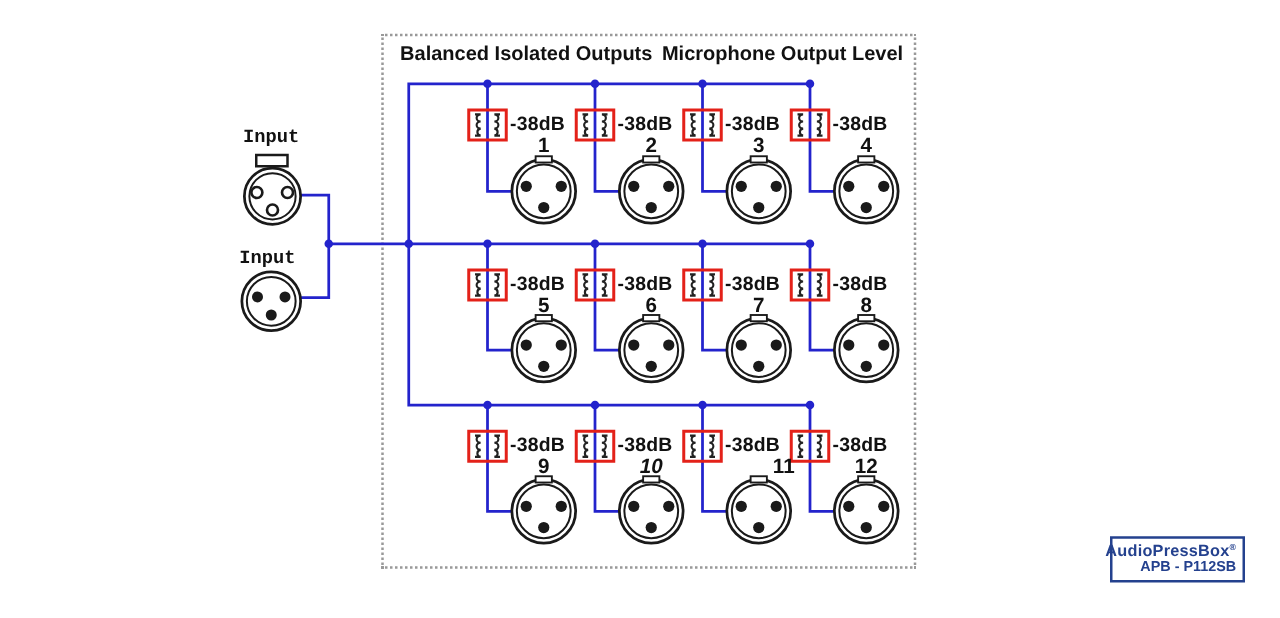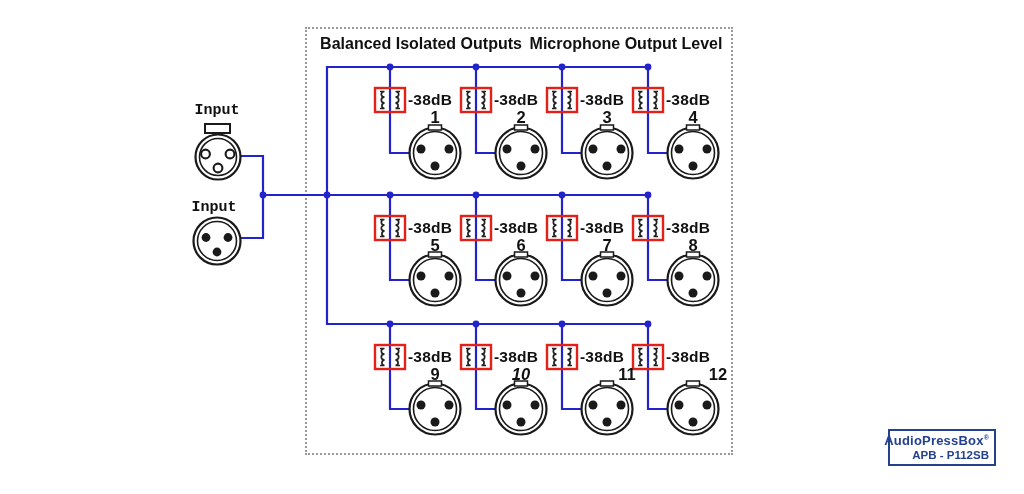--- a/index.html
+++ b/index.html
@@ -261,20 +261,20 @@
       <div class="chnum" style="left: 607px; top: 245px;">7</div>
       <div class="att" style="left: 666px; top: 228px;">-38dB</div>
       <div class="chnum" style="left: 693px; top: 245px;">8</div>
       <div class="att" style="left: 408px; top: 357px;">-38dB</div>
       <div class="chnum" style="left: 435px; top: 374px;">9</div>
       <div class="att" style="left: 494px; top: 357px;">-38dB</div>
       <div class="chnum" style="left: 521px; top: 374px; font-style: italic;">10</div>
       <div class="att" style="left: 580px; top: 357px;">-38dB</div>
       <div class="chnum" style="left: 607px; top: 374px; margin-left: 20px;">11</div>
       <div class="att" style="left: 666px; top: 357px;">-38dB</div>
-      <div class="chnum" style="left: 693px; top: 374px; margin-left: 25px;">12</div>
+      <div class="chnum" style="left: 693px; top: 374px;">12</div>
     </div>
 
   <div id="logo" style="border-color: rgb(36, 65, 142); color: rgb(36, 65, 142);">
     <div class="brand-name"><span>AudioPressBox</span><sup>®</sup></div>
     <div class="brand-model">APB - P112SB</div>
   </div>
 </div>
 
 </body></html>

